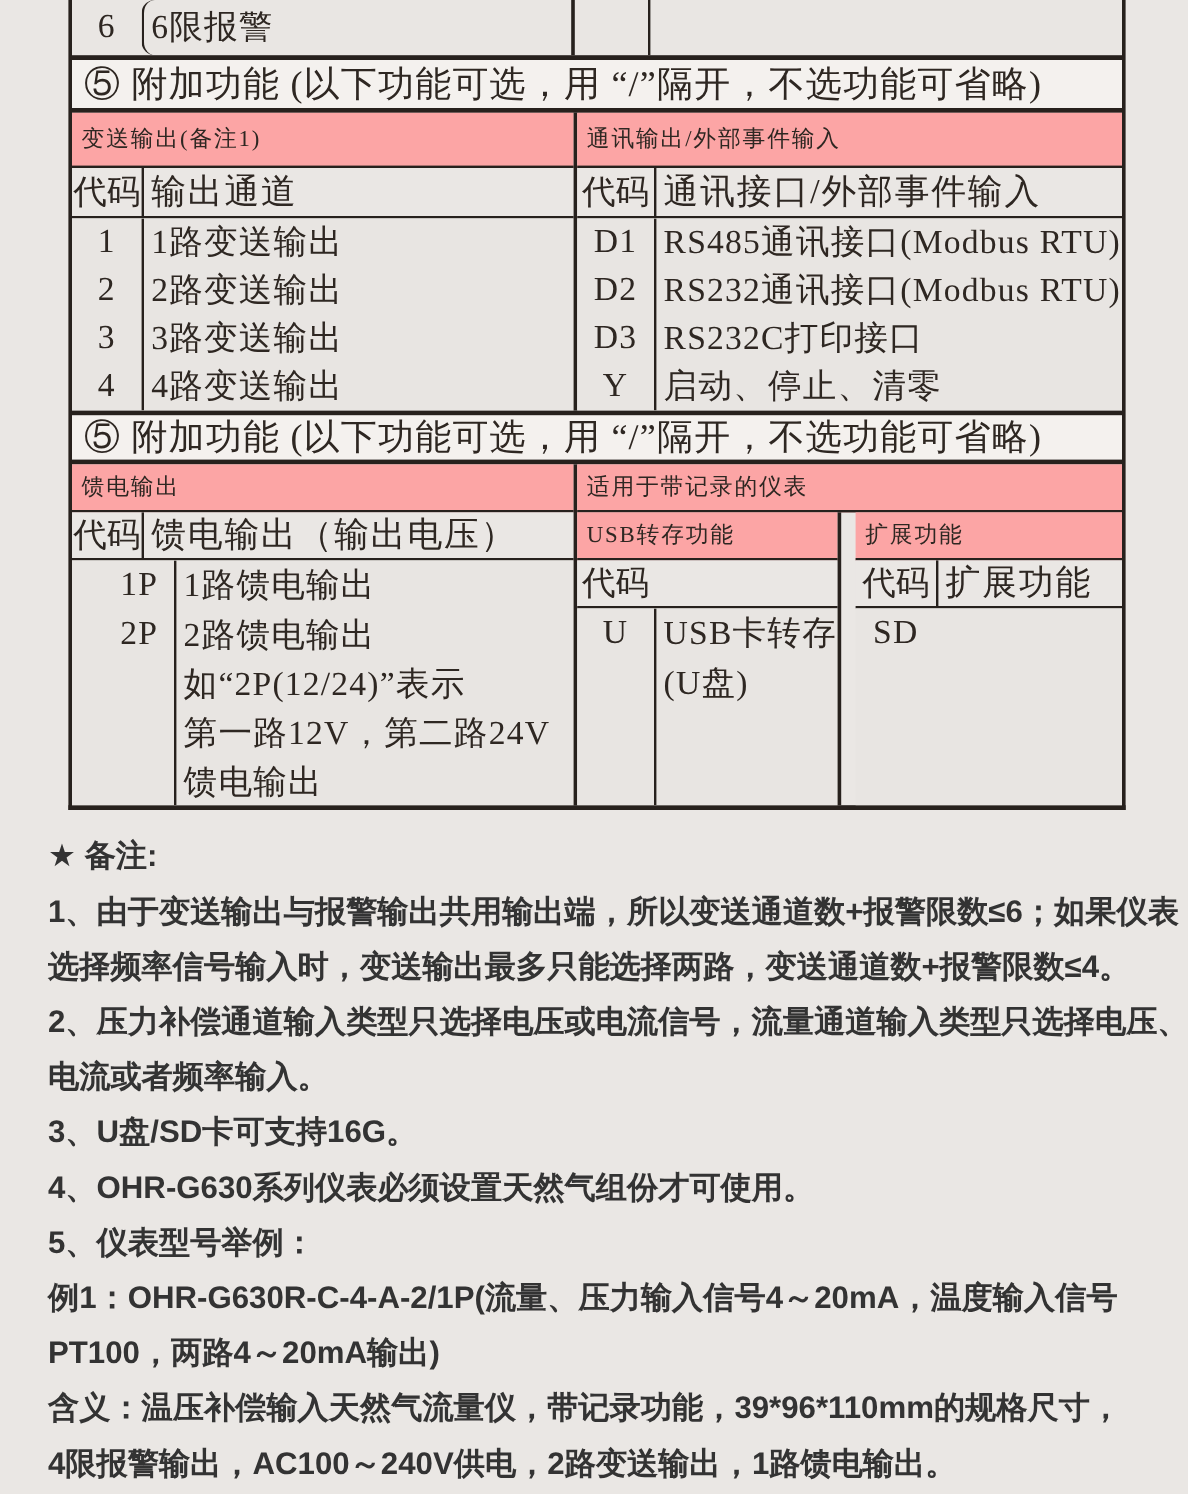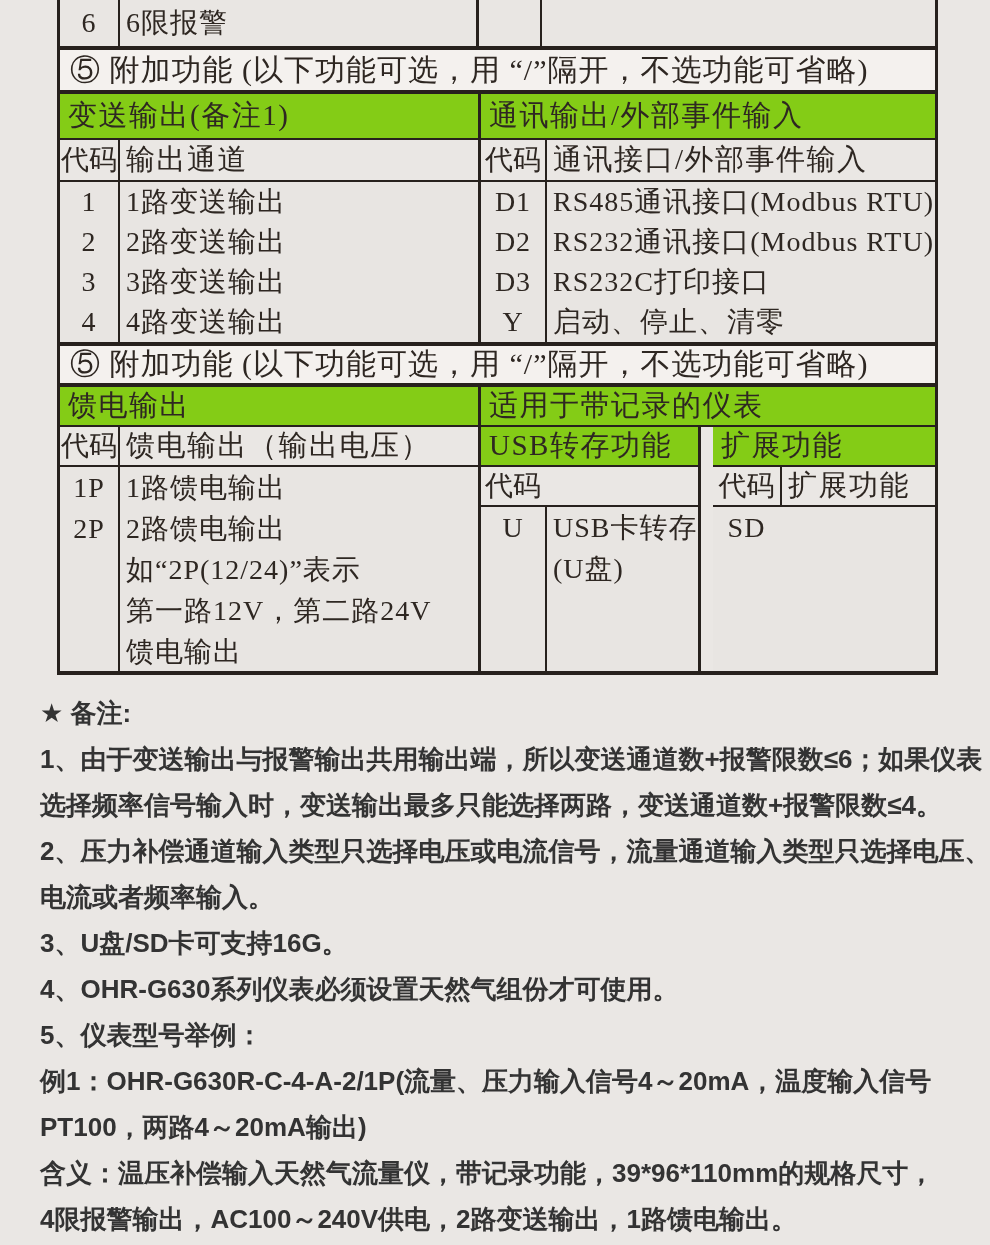--- a/index.html
+++ b/index.html
@@ -8,53 +8,53 @@
   
   .tbl-wrap{position:absolute;left:57px;top:0;width:881px;box-sizing:border-box;
     border-left:3px solid #27211d;border-right:3px solid #27211d;border-bottom:4px solid #27211d;
     font-family:"Liberation Serif","DejaVu Serif",serif;}
   .tbl-wrap *{box-sizing:border-box;}
   .row{display:flex;}
   .cell{display:flex;align-items:center;font-size:28px;letter-spacing:1px;white-space:nowrap;}
   
   .top-row{height:46px;background:#e9e6e3;}
   .tc1{width:58px;justify-content:center;}
-  .tc2{width:358px;border-left:2px solid #27211d;padding-left:6px;}
+  .tc2{width:358px;border-left:2px solid #27211d;padding-left:6px;border-radius:11px;}
   .tc3{width:64px;border-left:3px solid #27211d;}
   .tc4{flex:1;border-left:2px solid #27211d;}
   
   .band{height:48px;border-top:4px solid #27211d;border-bottom:4px solid #27211d;
     background:#f4f1ee;display:flex;align-items:center;padding-left:10px;
     font-size:30px;letter-spacing:1px;white-space:nowrap;}
   
   .halfL{width:418px;}
   .halfR{flex:1;border-left:3px solid #27211d;}
   .t-title{border-bottom:2px solid #27211d;display:flex;align-items:center;padding-left:8px;
-    font-size:29px;letter-spacing:1.5px;white-space:nowrap;background:#84cc16;}
+    font-size:19px;letter-spacing:1.5px;white-space:nowrap;background:#fca5a5;}
   .t-cols{border-bottom:2px solid #27211d;display:flex;background:#eae7e4;}
   .code-h{display:flex;align-items:center;justify-content:center;font-size:28px;white-space:nowrap;}
   .desc-h{flex:1;border-left:2px solid #27211d;display:flex;align-items:center;
     padding-left:6px;font-size:29px;letter-spacing:1.5px;white-space:nowrap;}
   .t-data{display:flex;background:#e8e5e2;overflow:hidden;}
   .code-c{display:flex;flex-direction:column;}
   .desc-c{flex:1;border-left:2px solid #27211d;display:flex;flex-direction:column;}
   .line{display:flex;align-items:center;font-size:28px;letter-spacing:1px;white-space:nowrap;flex:none;}
   .code-c .line{justify-content:center;}
   .desc-c .line{padding-left:6px;}
   
   #tableA .t-title{height:46px;}
   #tableA .t-cols{height:42px;}
   #tableA .t-data{height:160px;}
   #tableA .line{height:40px;}
   #tableA .halfL .code-h,#tableA .halfL .code-c{width:58px;}
   #tableA .halfR .code-h,#tableA .halfR .code-c{width:64px;}
   
   #tableB .t-title{height:40px;}
   #tableB .t-cols{height:40px;}
-  #tableB .halfL .t-data{height:204px;}
+  #tableB .halfL .t-data{height:204px;padding-left:27px;}
   #tableB .line{height:41px;}
   #tableB .halfL .code-h,#tableB .halfL .code-c{width:58px;}
   .sub-row{display:flex;}
   .subA{width:217px;border-radius:19px;}
   .subB{flex:1;border-left:3px solid #27211d;padding-left:12px;}
   .subA .t-data,.subB .t-data{height:164px;}
   .subA .code-h,.subA .code-c{width:64px;}
   .subB .code-h,.subB .code-c{width:67px;}
   
   .notes{position:absolute;left:40px;top:690px;width:930px;

